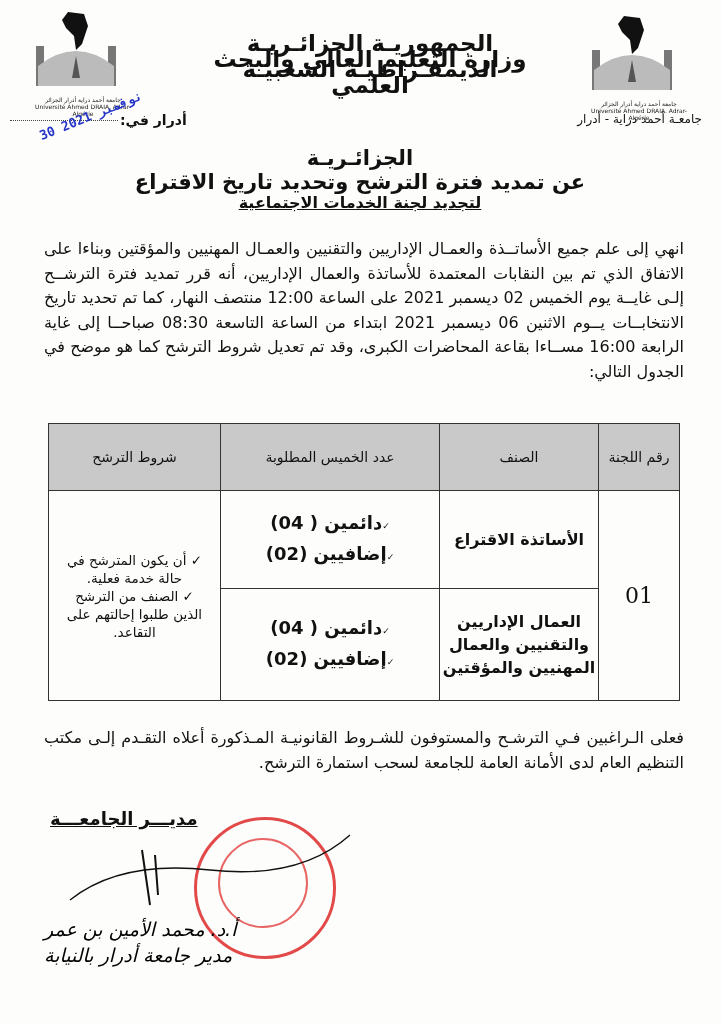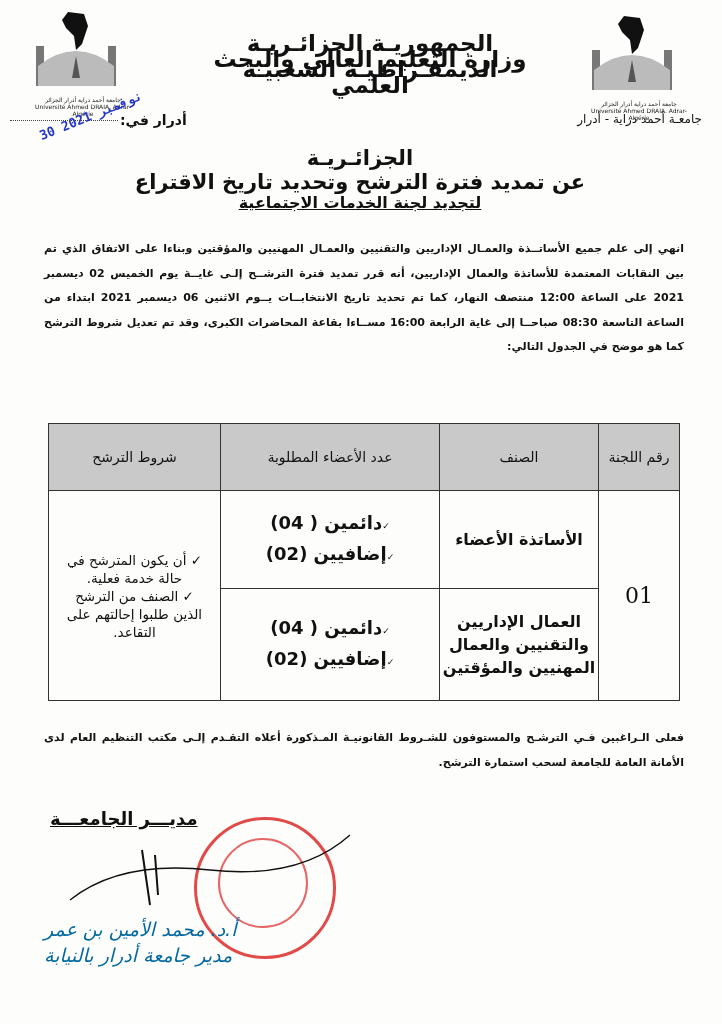--- a/index.html
+++ b/index.html
@@ -12,33 +12,33 @@
   .hdr1{top:14px;left:200px;width:340px;font-size:23px;margin-top:16px;}
   .hdr2{top:46px;left:200px;width:340px;font-size:23px;}
   .place-l{top:112px;left:120px;direction:rtl;font-size:14px;font-weight:bold;}
   .dots{top:120px;left:10px;width:108px;border-bottom:1px dotted #444;}
   .stamp-date{top:108px;left:36px;transform:rotate(-22deg);color:#2636c9;font-size:13px;font-weight:bold;font-family:"DejaVu Sans Mono",monospace;}
   .place-r{top:112px;right:20px;direction:rtl;font-size:12px;}
   .title{direction:rtl;text-align:center;font-weight:bold;left:100px;width:520px;}
   .t1{top:146px;font-size:21px;}
   .t2{top:170px;font-size:21px;}
   .t3{top:193px;font-size:16px;text-decoration:underline;}
-  .body{direction:rtl;text-align:justify;font-weight:bold;font-size:11px;line-height:24.5px;left:44px;width:640px;}
+  .body{direction:rtl;text-align:justify;font-weight:normal;font-size:16px;line-height:24.5px;left:44px;width:640px;}
   .p1{top:237px;}
   table.grid{position:absolute;top:423px;left:48px;width:632px;border-collapse:collapse;direction:rtl;}
   table.grid td, table.grid th{border:1.2px solid #333;text-align:center;vertical-align:middle;}
   table.grid th{background:#c9c9c9;height:64px;font-weight:normal;font-size:14px;}
   .cell-type{font-weight:bold;font-size:16px;line-height:23px;}
   .cell-count{font-weight:bold;font-size:18px;line-height:28px;}
   .cell-num{font-size:22px;font-family:"DejaVu Serif",serif;}
   .cell-cond{font-size:13.5px;line-height:18px;padding:0 14px;}
   .chk{font-size:9px;}
   .p2{top:726px;}
   .sig-title{top:808px;left:50px;direction:rtl;font-weight:bold;font-size:18px;text-decoration:underline;letter-spacing:2px;}
-  .signame{direction:rtl;color:#0369a1;font-size:19px;font-style:italic;}
+  .signame{direction:rtl;color:#000000;font-size:19px;font-style:italic;}
   .stamp{top:817px;left:194px;width:136px;height:136px;border:3px solid #e24a4a;border-radius:50%;}
   .stamp-inner{top:838px;left:218px;width:86px;height:86px;border:2px solid #e86565;border-radius:50%;}
 </style>
 </head>
 <body>
 
 <div class="abs" style="top:6px;left:28px;">
   <svg class="logo" viewBox="0 0 96 86">
     <rect x="8" y="40" width="8" height="40" fill="#777"></rect>
       <rect x="80" y="40" width="8" height="40" fill="#777"></rect>
@@ -71,26 +71,26 @@
 <div class="abs title t2">عن تمديد فترة الترشح وتحديد تاريخ الاقتراع</div>
 <div class="abs title t3">لتجديد لجنة الخدمات الاجتماعية</div>
 
 <div class="abs body p1">انهي إلى علم جميع  الأساتــذة والعمـال الإداريين والتقنيين والعمـال المهنيين والمؤقتين وبناءا على الاتفاق الذي تم بين النقابات المعتمدة للأساتذة والعمال الإداريين، أنه قرر تمديد فترة الترشــح إلـى غايــة يوم الخميس 02 ديسمبر 2021 على الساعة 12:00 منتصف النهار، كما تم تحديد تاريخ الانتخابــات يــوم  الاثنين 06 ديسمبر 2021  ابتداء من الساعة التاسعة 08:30 صباحــا إلى غاية الرابعة 16:00 مســاءا بقاعة المحاضرات الكبرى، وقد تم تعديل شروط الترشح كما هو موضح في الجدول التالي:</div>
 
 <table class="grid">
   <tbody>
       <tr>
     <th style="width:78px">رقم اللجنة</th>
     <th style="width:156px">الصنف</th>
-    <th style="width:216px">عدد الأعضاء المطلوبة</th>
+    <th style="width:216px">عدد الخميس المطلوبة</th>
     <th>شروط الترشح</th>
   </tr>
   <tr style="height:98px">
     <td rowspan="2" class="cell-num">01</td>
-    <td class="cell-type">الأساتذة   الأعضاء</td>
+    <td class="cell-type">الأساتذة   الاقتراع</td>
     <td class="cell-count">
       <div><span class="chk">✓</span><span>دائمين ( 04)</span></div>
       <div><span class="chk">✓</span><span>إضافيين (02)</span></div>
     </td>
     <td rowspan="2" class="cell-cond">
       <div>✓ أن يكون المترشح في حالة خدمة فعلية.</div>
       <div>✓ الصنف من الترشح الذين طلبوا إحالتهم على التقاعد.</div>
     </td>
   </tr>
   <tr style="height:112px">

